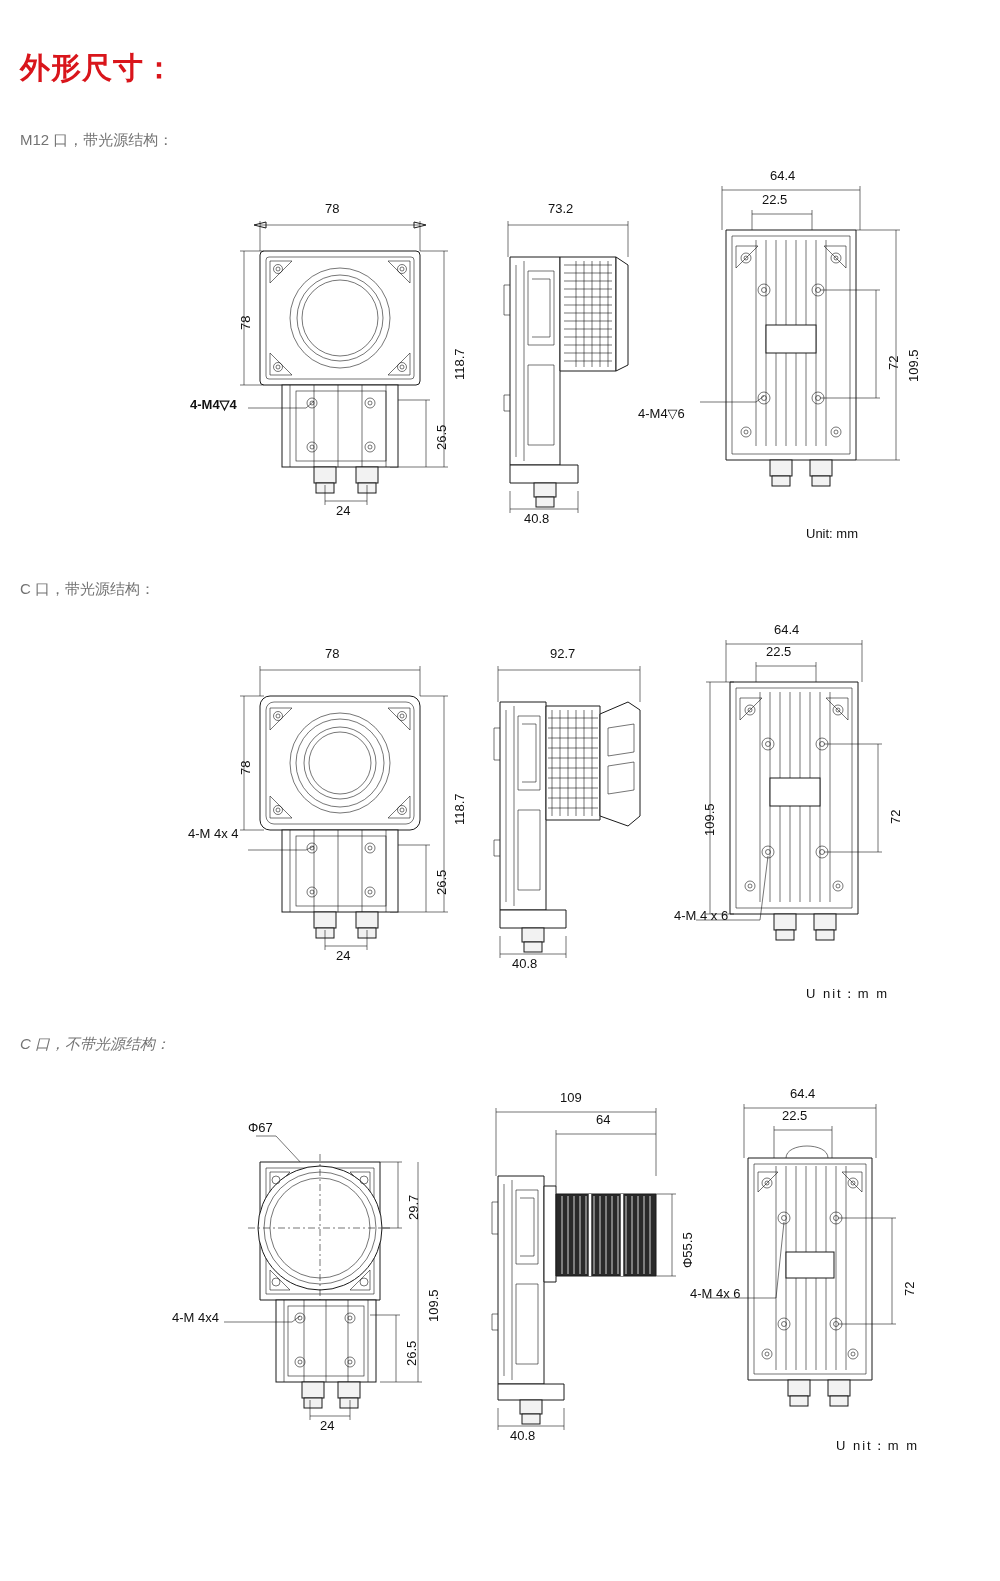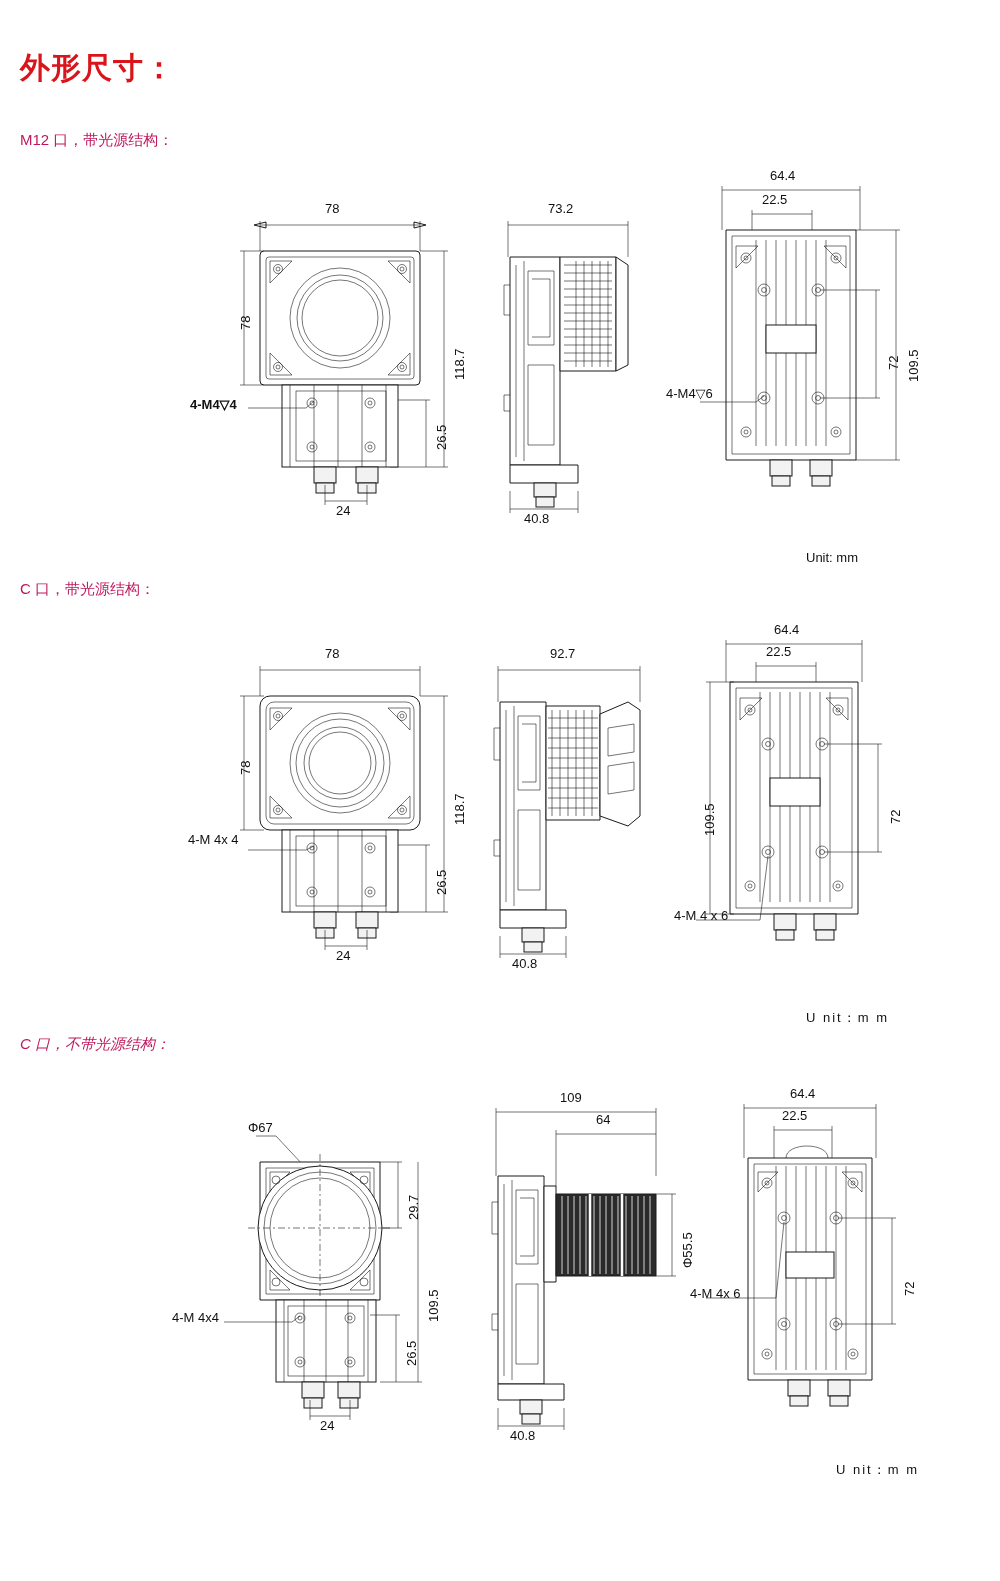--- a/index.html
+++ b/index.html
@@ -7,24 +7,24 @@
     width:1000px; height:1581px; background:#ffffff;
     font-family:"Liberation Sans", sans-serif; color:#000;
     position:relative; overflow:hidden;
   }
   .page-title {
     position:absolute; left:20px; top:48px;
     font-size:30px; font-weight:bold; color:#d9151b;
     letter-spacing:1px;
   }
   .section-label {
-    position:absolute; font-size:15px; color:#be185d;
+    position:absolute; font-size:15px; color:#737373;
   }
   .unit-label {
-    position:absolute; font-size:13px; color:#111;margin-top:24px;
+    position:absolute; font-size:13px; color:#111;
   }
   .unit-label.spaced { letter-spacing:2px; }
 
   .fig { position:absolute; }
   .dim {
     position:absolute; font-size:13px; color:#111;
     white-space:nowrap;
   }
   .dim.vert {
     transform:rotate(-90deg);
@@ -207,21 +207,21 @@
 
     <rect class="fillg" x="110" y="290" width="22" height="16"></rect>
     <rect class="fillg" x="112" y="306" width="18" height="10"></rect>
     <rect class="fillg" x="150" y="290" width="22" height="16"></rect>
     <rect class="fillg" x="152" y="306" width="18" height="10"></rect>
   </svg>
   <div class="dim" style="left:110px; top:-2px;">64.4</div>
   <div class="dim" style="left:102px; top:22px;">22.5</div>
   <div class="dim vert" style="left:226px; top:200px;">72</div>
   <div class="dim vert" style="left:246px; top:212px;">109.5</div>
-  <div class="dim" style="left:-22px; top:216px;margin-left:28px;">4-M4▽6</div>
+  <div class="dim" style="left:-22px; top:236px;">4-M4▽6</div>
 </div>
 
 <div class="unit-label" style="left:806px; top:526px;">Unit: mm</div>
 
 <div class="section-label" style="left:20px; top:580px;">C 口，带光源结构：</div>
 
 <div class="fig" style="left:230px; top:640px;">
   <svg width="250" height="330" viewBox="0 0 250 330">
     <path class="thin" d="M30 30 L190 30"></path>
     <path class="thin" d="M30 26 L30 56"></path>
@@ -276,21 +276,21 @@
     <rect class="fillg" x="128" y="288" width="18" height="10"></rect>
     <path class="thin" d="M95 306 L137 306"></path>
     <path class="thin" d="M95 290 L95 310"></path>
     <path class="thin" d="M137 290 L137 310"></path>
   </svg>
   <div class="dim" style="left:95px; top:6px;">78</div>
   <div class="dim vert" style="left:8px; top:135px;">78</div>
   <div class="dim vert" style="left:222px; top:185px;">118.7</div>
   <div class="dim vert" style="left:204px; top:255px;">26.5</div>
   <div class="dim" style="left:106px; top:308px;">24</div>
-  <div class="dim" style="left:-42px; top:192px;">4-M 4x 4</div>
+  <div class="dim" style="left:-42px; top:186px;">4-M 4x 4</div>
 </div>
 
 <div class="fig" style="left:470px; top:640px;">
   <svg width="200" height="330" viewBox="0 0 200 330">
     <path class="thin" d="M28 30 L170 30"></path>
     <path class="thin" d="M28 26 L28 62"></path>
     <path class="thin" d="M170 26 L170 62"></path>
 
     <path class="fillw" d="M30 62 L30 270 L76 270 L76 62 Z"></path>
     <path class="thin" d="M36 70 L36 262 M44 66 L44 266"></path>

